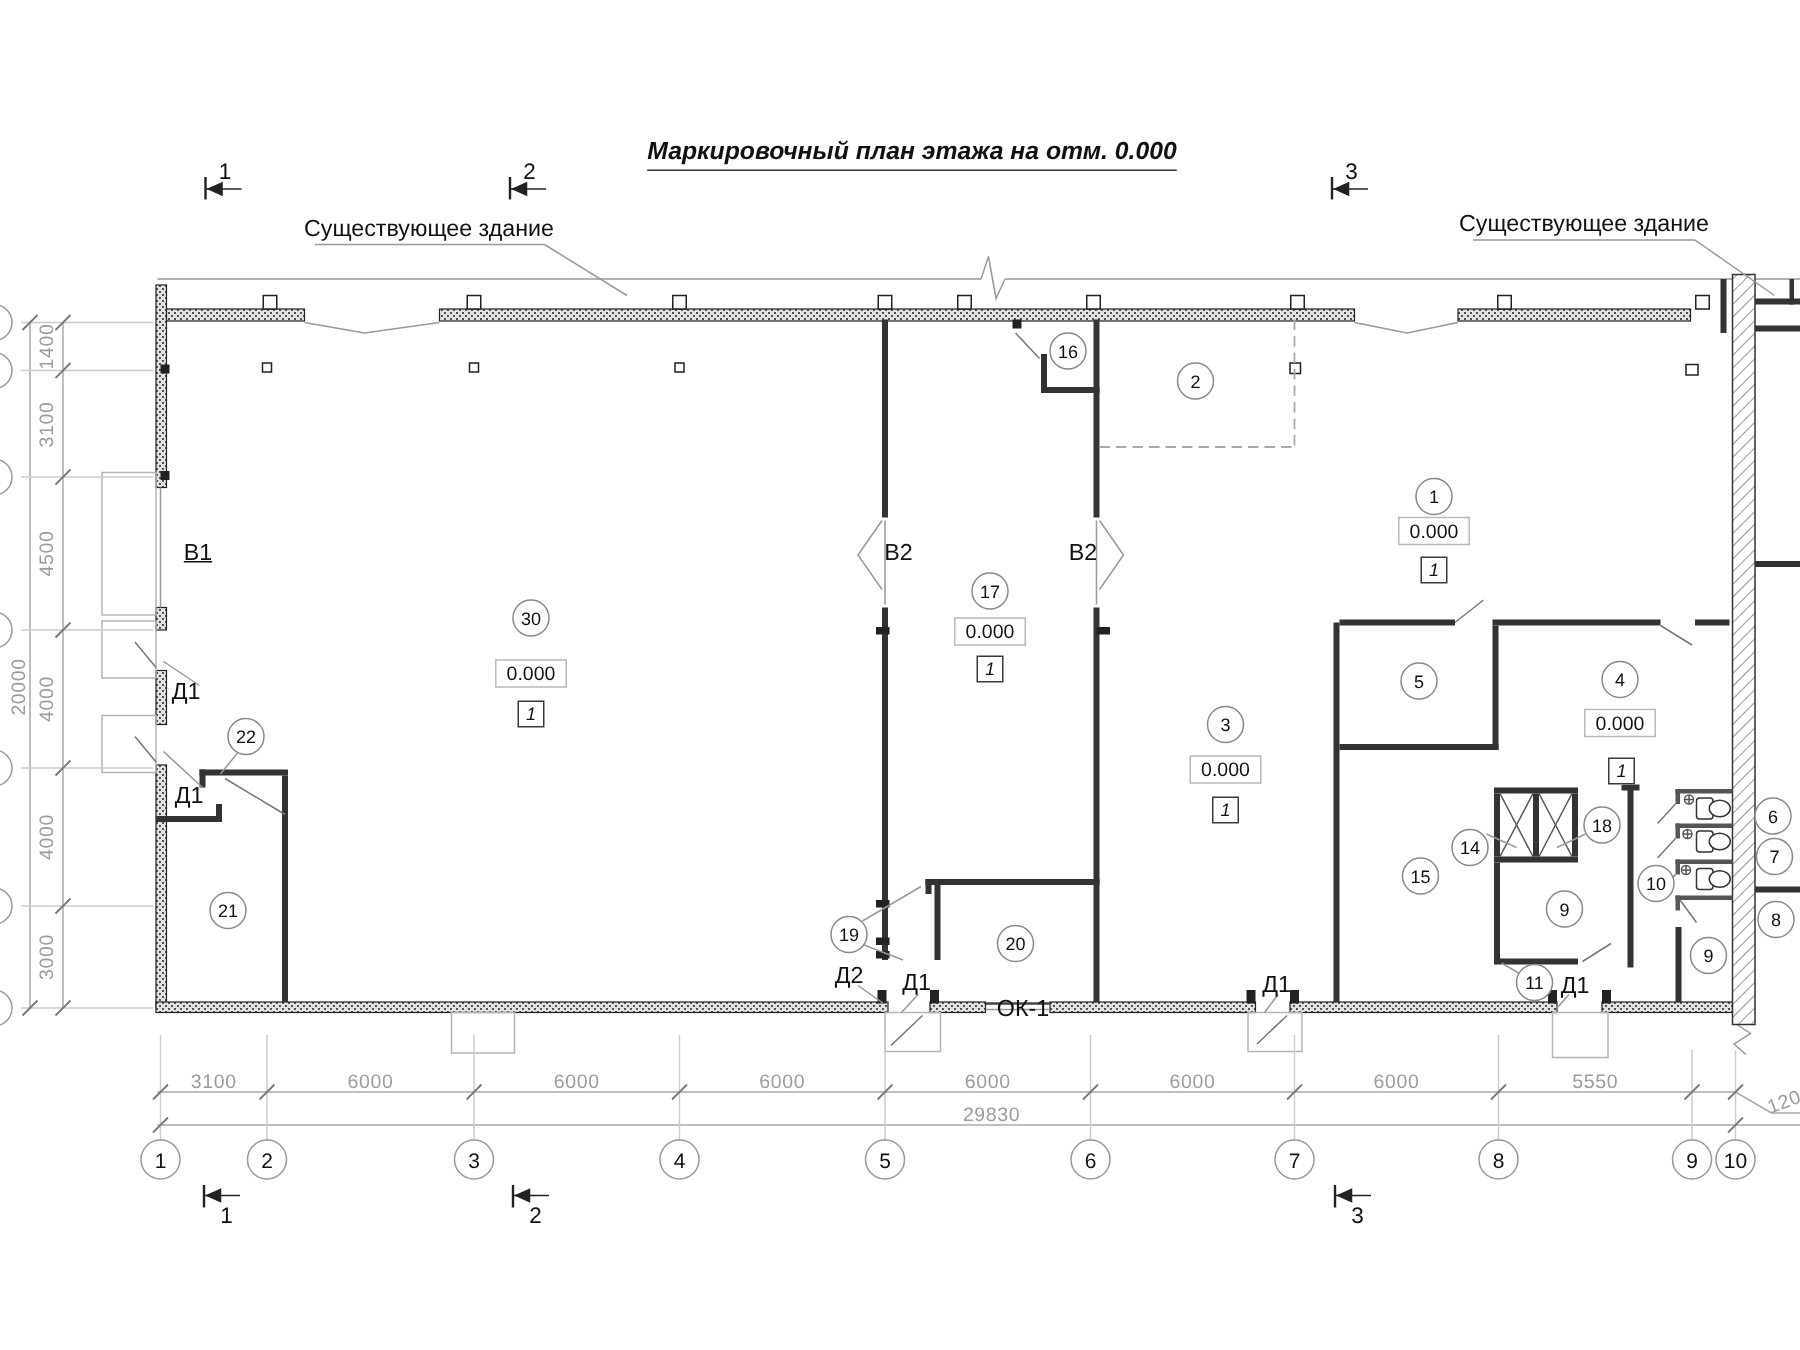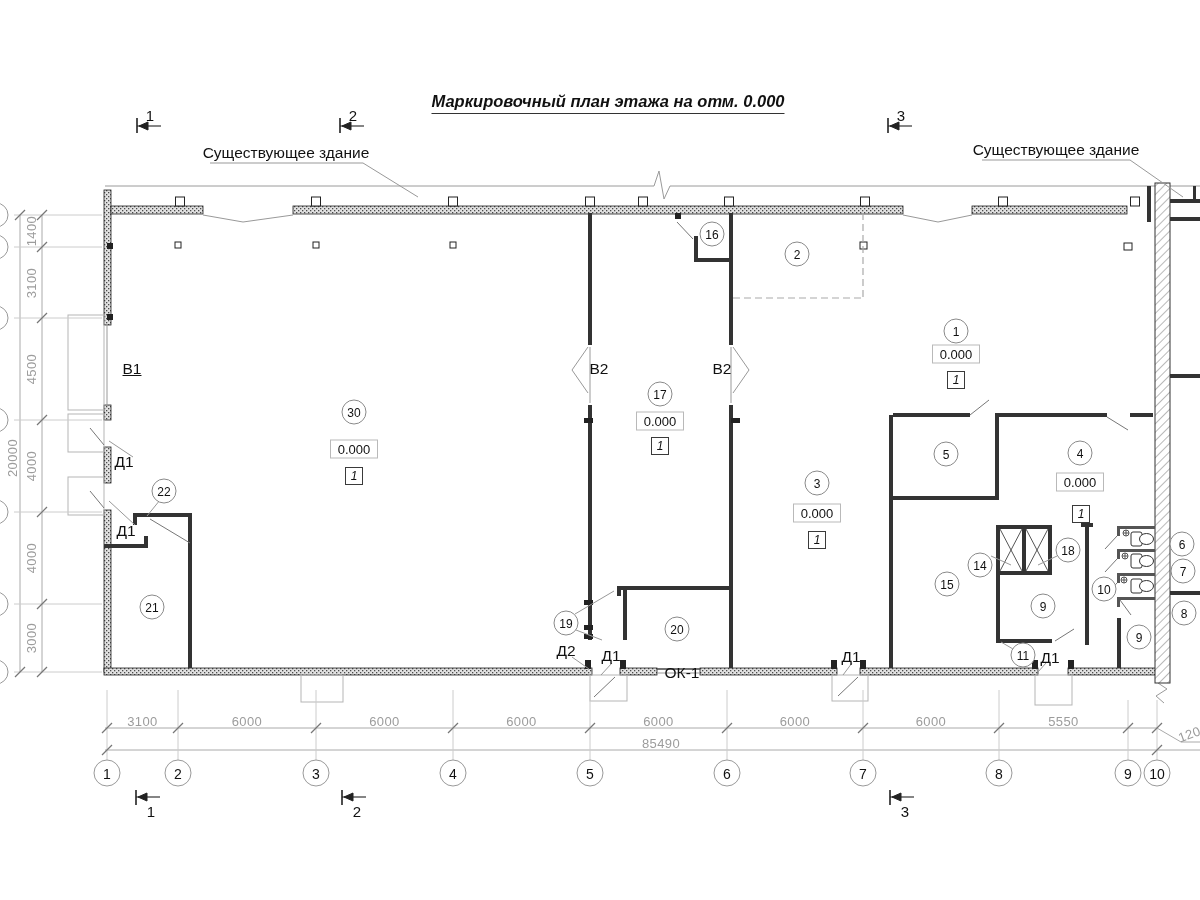--- a/index.html
+++ b/index.html
@@ -408,21 +408,21 @@
       <div class="axis-bubble" style="left: 1128px; top: 773px;">9</div>
       <div class="axis-bubble" style="left: 1157px; top: 773px;">10</div>
       <div class="dim" style="left: 142.5px; top: 721px;">3100</div>
       <div class="dim" style="left: 247px; top: 721px;">6000</div>
       <div class="dim" style="left: 384.5px; top: 721px;">6000</div>
       <div class="dim" style="left: 521.5px; top: 721px;">6000</div>
       <div class="dim" style="left: 658.5px; top: 721px;">6000</div>
       <div class="dim" style="left: 795px; top: 721px;">6000</div>
       <div class="dim" style="left: 931px; top: 721px;">6000</div>
       <div class="dim" style="left: 1063.5px; top: 721px;">5550</div>
-      <div class="dim" style="left: 661px; top: 743px;">85490</div>
+      <div class="dim" style="left: 661px; top: 743px;">29830</div>
       <div class="dim slant" style="left: 1193px; top: 733px;">1200</div>
       <div class="dim vert" style="left: 31px; top: 231px;">1400</div>
       <div class="dim vert" style="left: 31px; top: 282.5px;">3100</div>
       <div class="dim vert" style="left: 31px; top: 369px;">4500</div>
       <div class="dim vert" style="left: 31px; top: 466px;">4000</div>
       <div class="dim vert" style="left: 31px; top: 558px;">4000</div>
       <div class="dim vert" style="left: 31px; top: 638px;">3000</div>
       <div class="dim vert" style="left: 12px; top: 458px;">20000</div>
       <div class="section-num" style="left: 150px; top: 115px;">1</div>
       <div class="section-num" style="left: 353px; top: 115px;">2</div>

